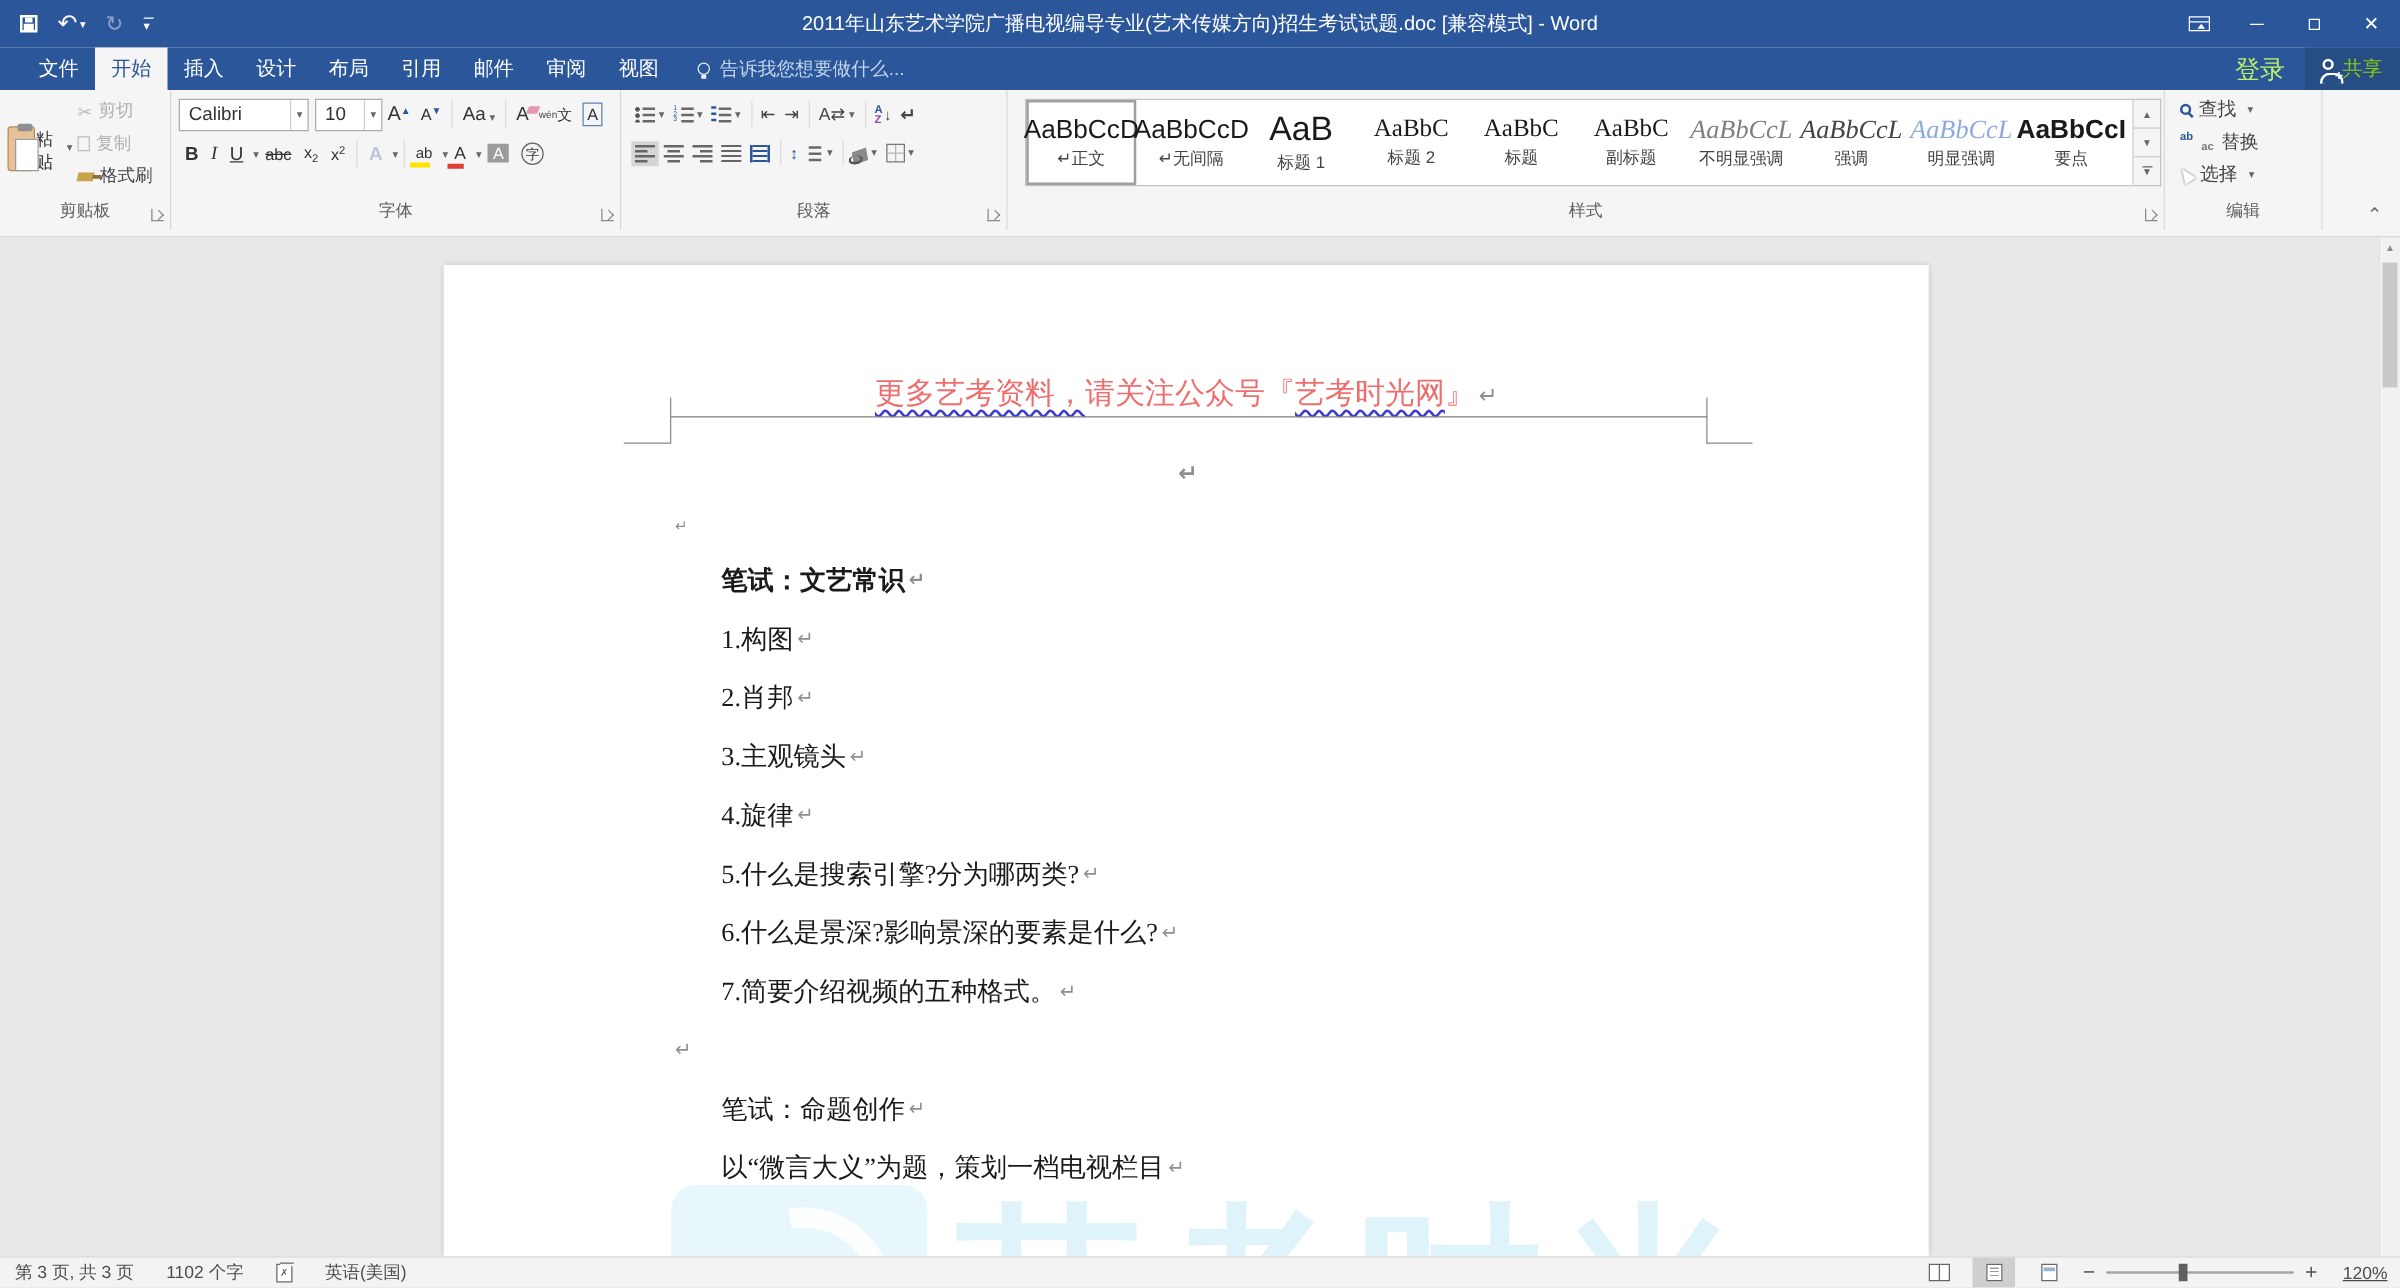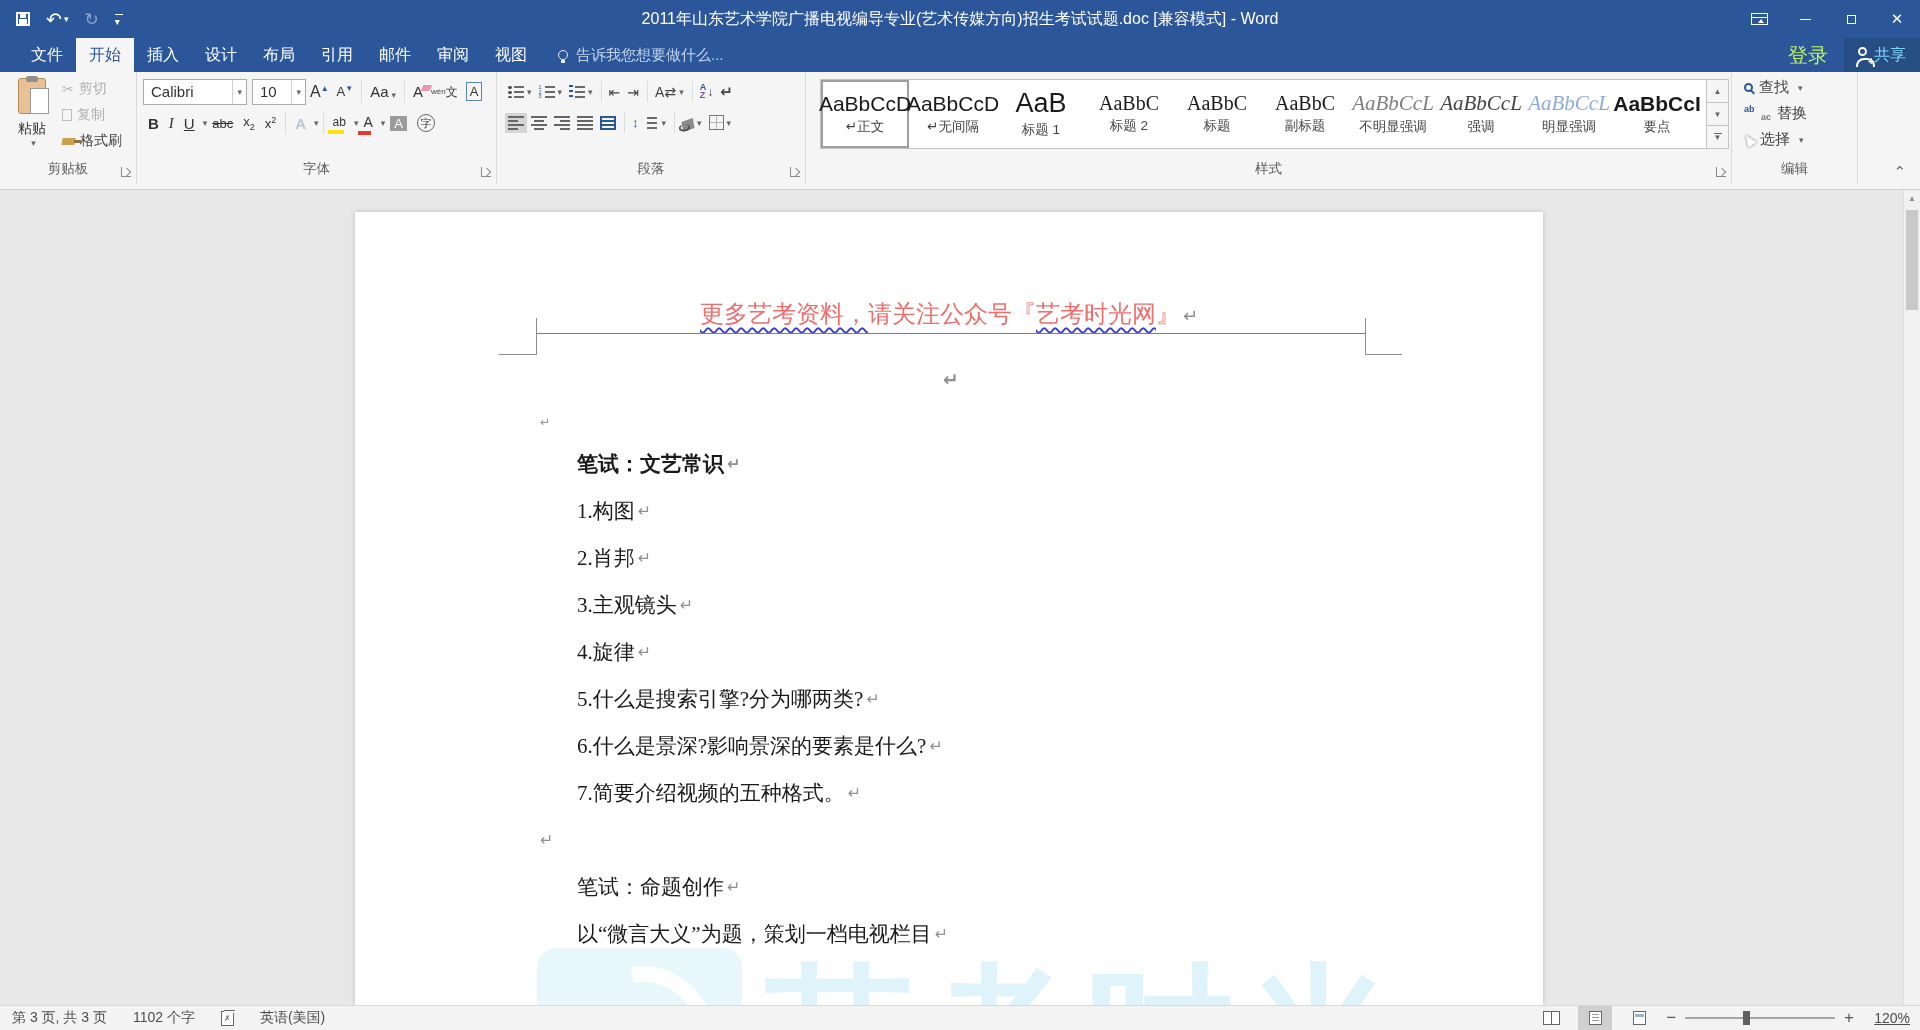--- a/index.html
+++ b/index.html
@@ -36,40 +36,40 @@
   .tabrow { position:absolute; left:0; top:38px; width:1920px; height:34px; background:#2b579a;
     display:flex; align-items:stretch; color:#fff; }
   .tabs { display:flex; padding-left:18px; }
   .tab { padding:0 13px; display:flex; align-items:center; font-size:16px; cursor:default; }
   .tab.active { background:#f5f5f5; color:#2b579a; }
   .tellme { display:flex; align-items:center; gap:8px; margin-left:18px; color:#c3d4ec; font-size:15px; }
   .ic-bulb { width:10px; height:10px; border:1px solid #e8eef7; border-radius:50%; position:relative; }
   .ic-bulb::after { content:''; position:absolute; left:2px; bottom:-4px; width:4px; height:3px; background:#e8eef7; }
   .tab-right { position:absolute; right:0; top:0; height:34px; display:flex; align-items:stretch; }
   .signin { display:flex; align-items:center; padding:0 16px; font-size:20px; color:#bef264; }
-  .share { display:flex; align-items:center; gap:7px; padding:0 14px; background:#264d84; font-size:16px; color:#7dd3fc;justify-content:space-between; }
+  .share { display:flex; align-items:center; gap:7px; padding:0 14px; background:#264d84; font-size:16px; color:#84cc16;justify-content:space-between; }
   .ic-person { width:9px; height:9px; border:2px solid #fff; border-radius:50%; position:relative; margin-top:-8px; }
   .ic-person::before { content:''; position:absolute; left:-4px; top:9px; width:15px; height:7px;
     border:2px solid #fff; border-bottom:none; border-radius:8px 8px 0 0; }
   .ic-person::after { content:'+'; position:absolute; left:8px; top:6px; font-size:11px; font-weight:bold; color:#fff; }
 
   
   .ribbon { position:absolute; left:0; top:72px; width:1920px; height:118px; background:#f5f5f5;
     border-bottom:1px solid #cfcfcf; color:#444; }
   .rgroup { position:absolute; top:0; height:112px; border-right:1px solid #dadada; }
   .glabel { position:absolute; bottom:6px; left:0; right:0; text-align:center; font-size:13.5px; color:#5d5d5d; }
   .launcher { position:absolute; bottom:7px; right:5px; width:10px; height:10px; border-left:1px solid #8a8a8a; border-bottom:1px solid #8a8a8a; }
   .launcher::after { content:''; position:absolute; right:1px; bottom:1px; width:5px; height:5px;
     border-right:1px solid #8a8a8a; border-bottom:1px solid #8a8a8a; transform:rotate(-45deg); }
   .caret { font-size:9px; color:#666; margin-left:3px; }
   .vdiv { width:1px; background:#dcdcdc; align-self:stretch; margin:2px 4px; }
 
   
   .g-clip { left:0; width:137px; }
-  .paste-btn { position:absolute; left:6px; top:4px; width:52px; height:84px; display:flex; flex-direction:column; align-items:center; }
+  .paste-btn { position:absolute; left:6px; top:4px; width:52px; height:84px; display:flex; flex-direction:row; align-items:center; }
   .clipb { width:28px; height:36px; background:#e8c197; border:1px solid #b28c58; border-radius:3px; position:relative; margin-top:2px; }
   .clipb::before { content:''; position:absolute; left:7px; top:-3px; width:12px; height:6px; background:#8f8f8f; border-radius:2px; }
   .clipb::after { content:''; position:absolute; right:-4px; top:9px; width:17px; height:24px; background:#fff; border:1px solid #9a9a9a; }
   .paste-label { font-size:14px; margin-top:6px; color:#333; }
   .clip-col { position:absolute; left:62px; top:8px; display:flex; flex-direction:column; gap:8px; font-size:14px; }
   .clip-item { display:flex; align-items:center; gap:5px; color:#b0b0b0; }
   .clip-item.enabled { color:#444; }
   .ic-scissors { font-size:14px; color:#b9b9b9; }
   .ic-copy { width:10px; height:12px; border:1px solid #bdbdbd; position:relative; background:#f5f5f5; }
   .ic-copy::before { content:''; position:absolute; left:2px; top:-4px; width:10px; height:12px; border:1px solid #bdbdbd; z-index:-1; }

